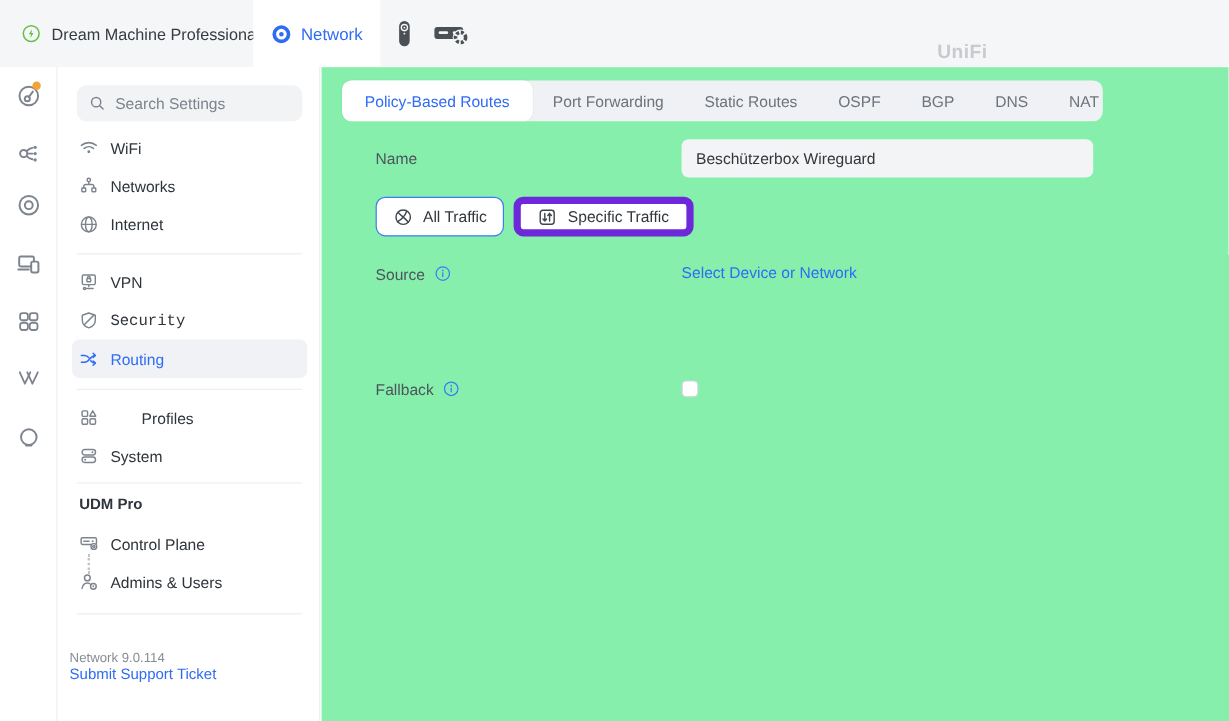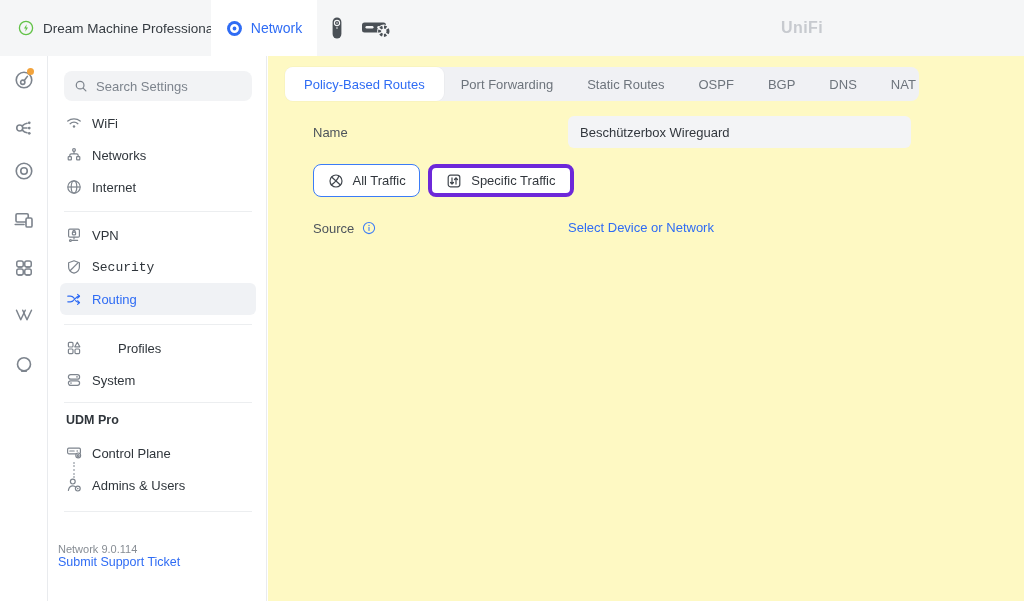--- a/index.html
+++ b/index.html
@@ -10,21 +10,21 @@
   
   .topbar { position:absolute; left:0; top:0; width:1024px; height:56px; background:#f5f6f7; }
   .console-switcher { position:absolute; left:18px; top:0; height:56px; display:flex; align-items:center; gap:9px; cursor:pointer; }
   .console-name { font-size:13.5px; color:#353b41; }
   .chev { color:#868d94; display:flex; }
   .app-tab { position:absolute; left:211px; top:0; width:106px; height:56px; background:#fff; display:flex; align-items:center; justify-content:center; gap:8px; cursor:pointer; }
   .app-tab-label { color:#2f6cf4; font-size:14px; font-weight:500; }
   .topbar-icon-btn { position:absolute; top:0; height:56px; display:flex; align-items:center; color:#4a5056; cursor:pointer; }
   .tb-camera { left:330px; }
   .tb-console { left:361px; }
-  .unifi-logo { position:absolute; left:781px; top:0; height:56px; display:flex; align-items:center; font-size:16px; font-weight:bold; color:#c7cacf; letter-spacing:.4px; }
+  .unifi-logo { position:absolute; left:781px; top:16px; height:56px; display:flex; align-items:center; font-size:16px; font-weight:bold; color:#c7cacf; letter-spacing:.4px; }
 
   
   .rail { position:absolute; left:0; top:56px; width:48px; height:545px; background:#fff; border-right:1px solid #e9ebee; }
   .rail-item { position:absolute; left:14px; width:20px; height:20px; color:#7d848d; cursor:pointer; }
   .rail-item svg { width:20px; height:20px; display:block; }
   .rail-dot { position:absolute; left:27px; top:12px; width:7px; height:7px; border-radius:50%; background:#f2a33c; }
 
   
   .sidebar { position:absolute; left:48px; top:56px; width:219px; height:545px; background:#fff; border-right:1px solid #e9ebee; }
   .search-box { position:absolute; left:16px; top:15px; width:188px; height:30px; background:#f2f3f5; border-radius:8px; display:flex; align-items:center; gap:8px; padding:0 10px; color:#7d848d; }
@@ -36,31 +36,31 @@
   .side-item .ic svg { width:16px; height:16px; }
   .side-item.selected { background:#f0f2f5; color:#2f6cf4; }
   .side-item.selected .ic { color:#2f6cf4; }
   .side-divider { position:absolute; left:16px; width:188px; height:1px; background:#eceef0; }
   .section-title { position:absolute; left:18px; font-size:12.5px; font-weight:bold; color:#2f353b; }
   .dotted-connector { position:absolute; left:25px; top:406px; height:16px; width:0; border-left:2px dotted #c0c4c9; }
   .side-version { position:absolute; left:10px; top:452px; font-size:11px; color:#878d94;margin-top:35px; }
   .side-support { position:absolute; left:10px; top:499px; font-size:12.5px; color:#2f6cf4; cursor:pointer; }
 
   
-  .main { position:absolute; left:268px; top:56px; width:756px; height:545px; background:#fef9c3; }
+  .main { position:absolute; left:268px; top:56px; width:756px; height:545px; background:#86efac; }
   .tabbar { position:absolute; left:17px; top:11px; width:634px; height:34px; background:#f0f1f4; border-radius:8px; display:flex; align-items:center; }
   .tab { height:34px; display:flex; align-items:center; padding:0 17px; font-size:13px; color:#6d747c; cursor:pointer; white-space:nowrap; }
   .tab.active { background:#fff; border-radius:8px; color:#2f6cf4; font-weight:500; height:34px; padding:0 19px; box-shadow:0 0 0 1px rgba(0,0,0,0.02); }
 
   .row { position:absolute; left:32px; display:flex; align-items:flex-start;margin-left:13px; }
   .row-label { width:255px; min-height:32px; display:flex; align-items:center; gap:6px; font-size:13px; color:#4d545c; }
   .row-label .info { color:#3b7cf7; display:flex; margin-left:2px; }
   .text-input { width:343px; height:32px; background:#f3f4f6; border:none; border-radius:6px; padding:0 12px; font-size:13px; color:#32373d; font-family:"Liberation Sans",sans-serif; outline:none; }
   .seg-group { display:flex; gap:8px; }
-  .seg-btn { display:flex; align-items:center; gap:9px; padding:0 14px; height:33px; background:#fff; border:4px solid #6d28d9; border-radius:8px; font-size:13px; color:#32373d; cursor:pointer; }
+  .seg-btn { display:flex; align-items:center; gap:9px; padding:0 14px; height:33px; background:#fff; border:6px solid #6d28d9; border-radius:8px; font-size:13px; color:#32373d; cursor:pointer; }
   .seg-btn .ic { display:flex; color:#40464d; }
   .seg-btn.selected { border:1.5px solid #3b7cf7; padding:0 13.5px; }
   .link-action { font-size:13px; color:#2f6cf4; line-height:32px; cursor:pointer; }
   .select { position:relative; width:343px; height:32px; background:#f3f4f6; border-radius:6px; display:flex; align-items:center; padding:0 12px; font-size:13px; color:#b9bdc3; cursor:default; }
   .select .sel-chev { position:absolute; right:12px; color:#a7acb2; display:flex; }
   .checkbox { width:14px; height:14px; margin-top:9px; background:#fff; border:1.5px solid #d5d8dc; border-radius:4px; cursor:pointer; }
 </style>
 </head>
 <body>
 
@@ -360,15 +360,28 @@
               <circle cx="8" cy="8" r="6.4"></circle>
               <path d="M8 7.3v3.5"></path>
               <circle cx="8" cy="5" r=".8" fill="currentColor" stroke="none"></circle>
             </svg>
           </span>
       </div>
       <div class="link-action">Select Device or Network</div>
     </div>
 
 
+    <div class="row" style="top:252px;">
+      <div class="row-label">
+        <span>Fallback</span>
+        <span class="info">
+            <svg width="14" height="14" viewBox="0 0 16 16" fill="none" stroke="currentColor" stroke-width="1.2" stroke-linecap="round">
+              <circle cx="8" cy="8" r="6.4"></circle>
+              <path d="M8 7.3v3.5"></path>
+              <circle cx="8" cy="5" r=".8" fill="currentColor" stroke="none"></circle>
+            </svg>
+          </span>
+      </div>
+      <div class="checkbox"></div>
+    </div>
 
   </main>
 </div>
 
 </body></html>

